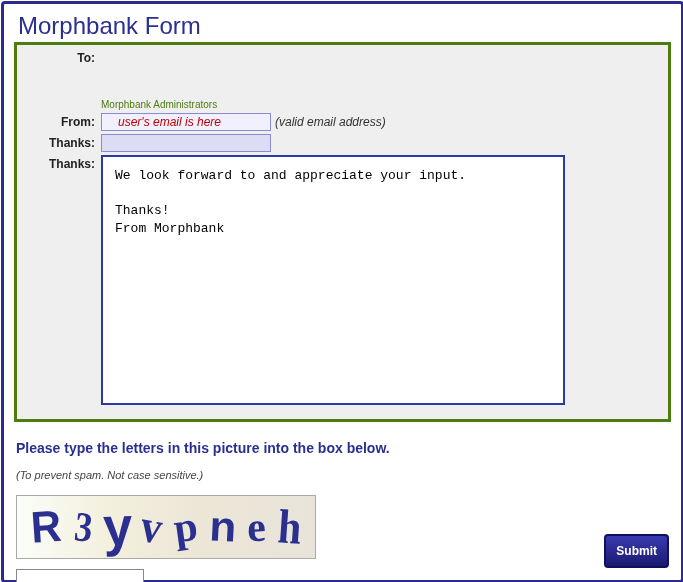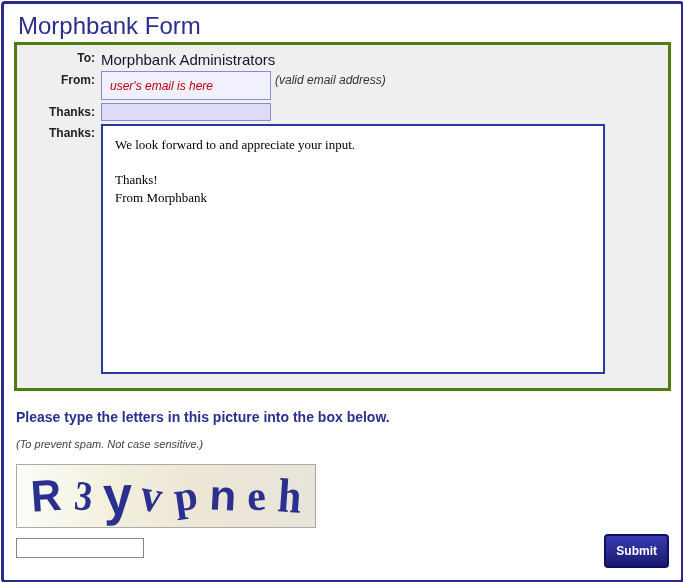--- a/index.html
+++ b/index.html
@@ -40,32 +40,33 @@
   width: 78px;
   text-align: right;
   font-weight: bold;
   color: #222;
   padding-right: 6px;
   padding-top: 2px;
   font-size: 12px;
 }
 .value-static {
   padding-top: 2px;
-  font-size: 15px;
-  color: #0f172a;
+  font-size: 10px;
+  color: #4d7c0f;
+  margin-top: 48px;
 }
 .input-from {
   width: 170px;
   border: 1px solid #8a8acc;
   background: #f0f0ff;
   color: #c00000;
   font-style: italic;
   font-size: 12px;
-  padding: 1px 8px;
-  height: 29px;
+  padding: 1px 16px;
+  height: 18px;
 }
 .hint {
   font-style: italic;
   color: #333;
   font-size: 12px;
   margin-left: 4px;
   padding-top: 2px;
 }
 .input-subject {
   width: 170px;
@@ -73,25 +74,25 @@
   background: #dcdcf5;
   height: 18px;
   font-size: 12px;
   padding: 1px 4px;
 }
 .textarea-wrapper {
   flex: 1;
   padding-right: 8px;
 }
 .textarea-msg {
-  width: 504px;
+  width: 464px;
   height: 250px;
   border: 2px solid #2a3aa0;
   background: #fff;
-  font-family: Liberation Serif, serif;
+  font-family: Liberation Mono, monospace;
   font-size: 13px;
   color: #000;
   padding: 10px 12px;
   resize: none;
   line-height: 1.35;
 }
 .captcha-section {
   margin-top: 18px;
   padding-left: 2px;
 }

